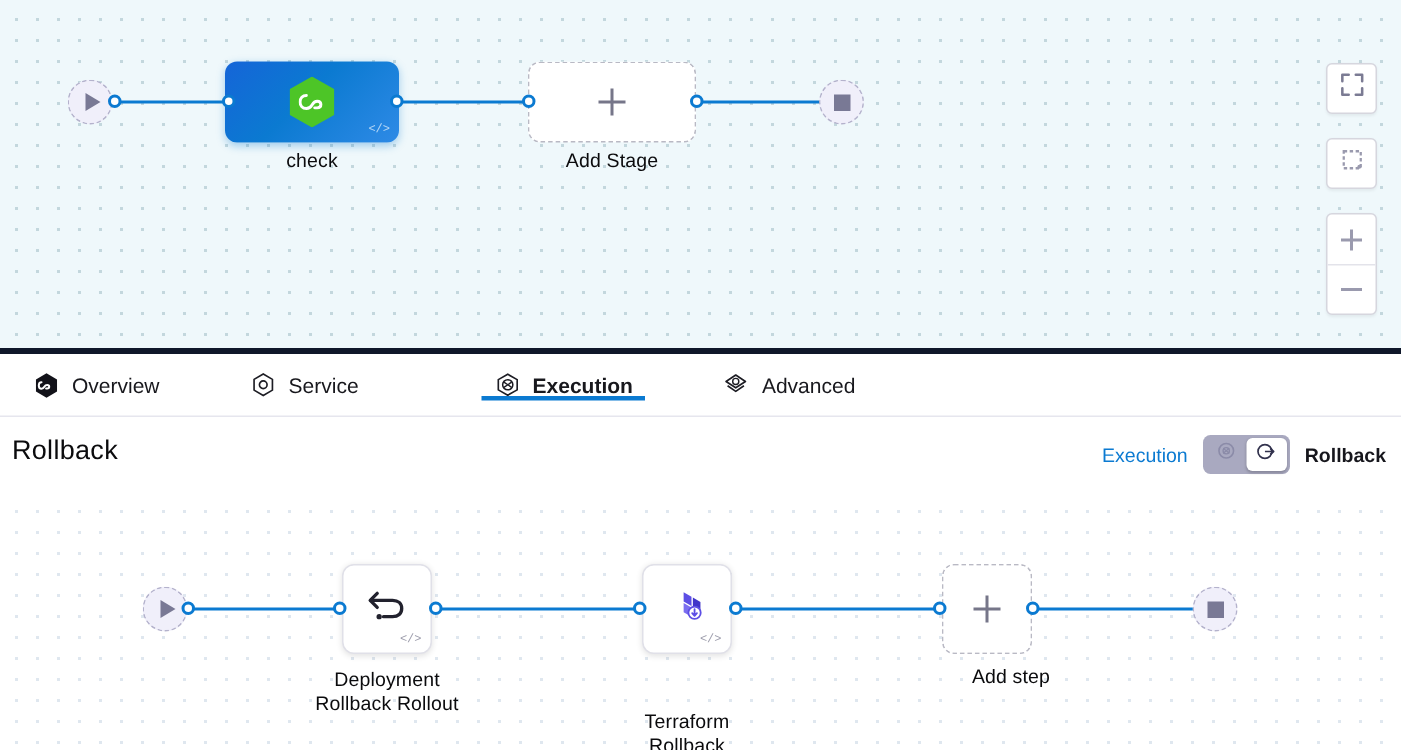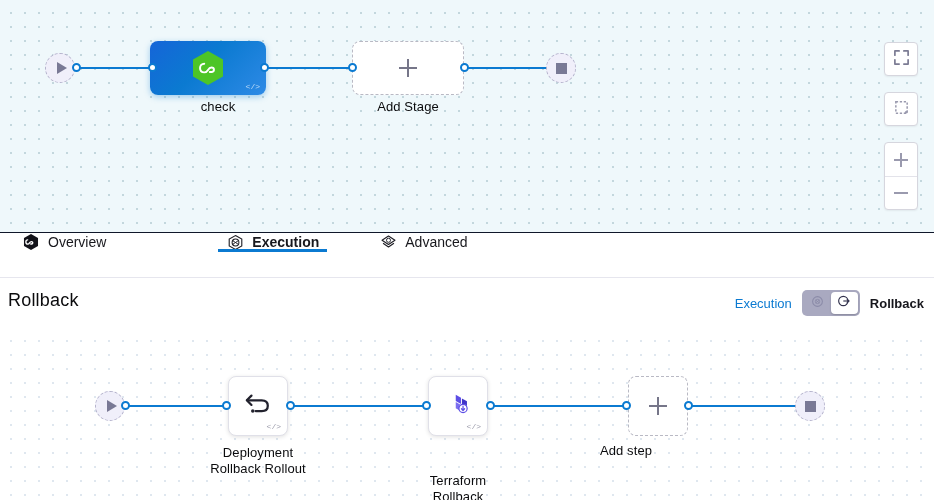--- a/index.html
+++ b/index.html
@@ -169,24 +169,24 @@
   .zoom-glyph.in::before { left: 6px; top: 0; width: 2px; height: 14px; }
   .zoom-glyph.in::after  { top: 6px; left: 0; height: 2px; width: 14px; }
   .zoom-glyph.out::after { top: 6px; left: 0; height: 2px; width: 14px; }
 
   
   .tabbar {
     position: absolute;
     left: 0; top: 232px;
     width: 934px; height: 46px;
     background: #ffffff;
-    border-top: 1px solid #0f172a;
+    border-top: 4px solid #0f172a;
     border-bottom: 1px solid #e6e6ee;
     display: flex;
-    align-items: flex-start;
+    align-items: center;
     padding-left: 14px;
   }
   .tab {
     display: flex;
     align-items: center;
     gap: 8px;
     padding: 0 22px 0 8px;
     position: relative;
     font-size: 14px;
     color: #18181d;
@@ -307,21 +307,21 @@
     <div class="port" style="left:148px; top:63px;"></div>
     <div class="stage-check" style="left:150px; top:41px;">
       <div class="hex-green">
         <svg width="18" height="14" viewBox="0 0 24 18" aria-hidden="true">
           <path d="M7 3.2 C3.6 3.2 1.4 5.6 1.4 9 C1.4 12.4 3.6 14.8 7 14.8 C9.2 14.8 10.8 13.6 12 11.6 C13.2 9.6 14.4 8.4 16.6 8.4 C18.6 8.4 19.9 9.6 19.9 11.3 C19.9 13 18.6 14.2 16.6 14.2 L14.4 14.2" fill="none" stroke="#ffffff" stroke-width="2.6" stroke-linecap="round" stroke-linejoin="round"></path>
         </svg>
       </div>
       <span class="code-badge">&lt;/&gt;</span>
     </div>
     <div class="port" style="left:260px; top:63px;"></div>
-    <div class="node-label" style="left:160px; top:99px; width:116px;">check</div>
+    <div class="node-label" style="left:150px; top:99px; width:116px;">check</div>
 
     <div class="port" style="left:348px; top:63px;"></div>
     <div class="add-stage" style="left:352px; top:41px;">
       <div class="plus"></div>
     </div>
     <div class="port" style="left:460px; top:63px;"></div>
     <div class="node-label" style="left:352px; top:99px; width:112px;">Add Stage</div>
 
     <div class="terminal" style="left:546px; top:53px;">
       <div class="stop-sq"></div>
@@ -361,20 +361,29 @@
         <svg width="18" height="18" viewBox="0 0 20 20" aria-hidden="true">
           <path d="M10 1 L17.8 5.5 V14.5 L10 19 L2.2 14.5 V5.5 Z" fill="#121219"></path>
           <path d="M6.3 7.6 C5 7.6 4.3 8.6 4.3 10 C4.3 11.4 5 12.4 6.3 12.4 C7.3 12.4 7.9 11.9 8.4 11 C8.9 10.1 9.5 9.6 10.5 9.6 C11.4 9.6 12 10.1 12 10.9 C12 11.7 11.4 12.2 10.5 12.2 L9.7 12.2" fill="none" stroke="#ffffff" stroke-width="1.5" stroke-linecap="round" stroke-linejoin="round"></path>
         </svg>
       </span>
       <span>Overview</span>
     </div>
 
     <div class="tab-sep"></div>
 
+    <div class="tab">
+      <span class="tab-icon">
+        <svg width="17" height="17" viewBox="0 0 20 20" aria-hidden="true">
+          <path d="M10 1.6 L17.2 5.8 V14.2 L10 18.4 L2.8 14.2 V5.8 Z" fill="none" stroke="#1d1d24" stroke-width="1.3"></path>
+          <circle cx="10" cy="10" r="3" fill="none" stroke="#1d1d24" stroke-width="1.3"></circle>
+        </svg>
+      </span>
+      <span>Service</span>
+    </div>
 
     <div class="tab-sep"></div>
 
 
     <div class="tab-sep"></div>
 
     <div class="tab active">
       <span class="tab-icon">
         <svg width="17" height="17" viewBox="0 0 20 20" aria-hidden="true">
           <path d="M10 1.8 L17.4 6 V14 L10 18.2 L2.6 14 V6 Z" fill="none" stroke="#1d1d24" stroke-width="1.3"></path>
@@ -474,20 +483,20 @@
     <div class="node-label" style="left:388px; top:117px; width:140px;margin-top:28px;">
       <div>Terraform</div>
       <div>Rollback</div>
     </div>
 
     <div class="port" style="left:622px; top:73px;"></div>
     <div class="add-step" style="left:628px; top:48px;">
       <div class="plus"></div>
     </div>
     <div class="port" style="left:684px; top:73px;"></div>
-    <div class="node-label" style="left:556px; top:115px; width:140px;">Add step</div>
+    <div class="node-label" style="left:604px; top:115px; width:140px;">Add step</div>
 
     <div class="terminal" style="left:795px; top:63px;">
       <div class="stop-sq"></div>
     </div>
   </div>
 
 </div>
 
 </body></html>

